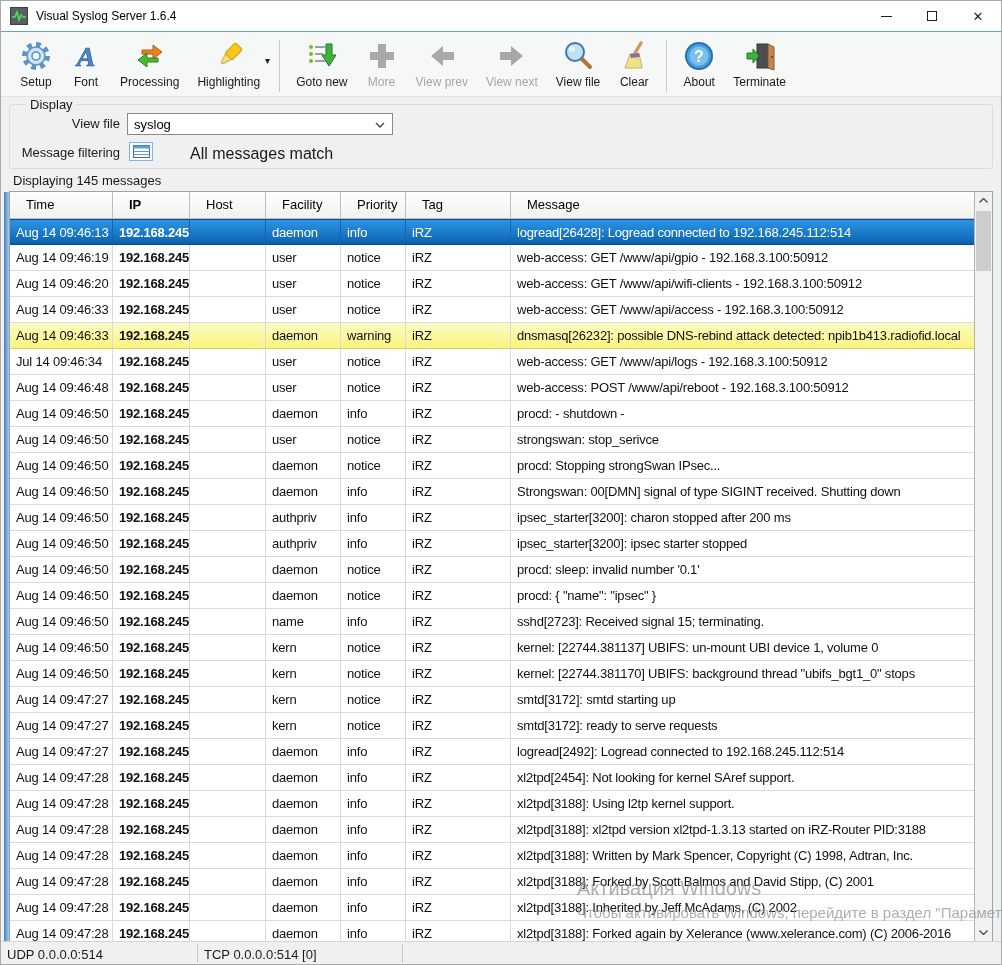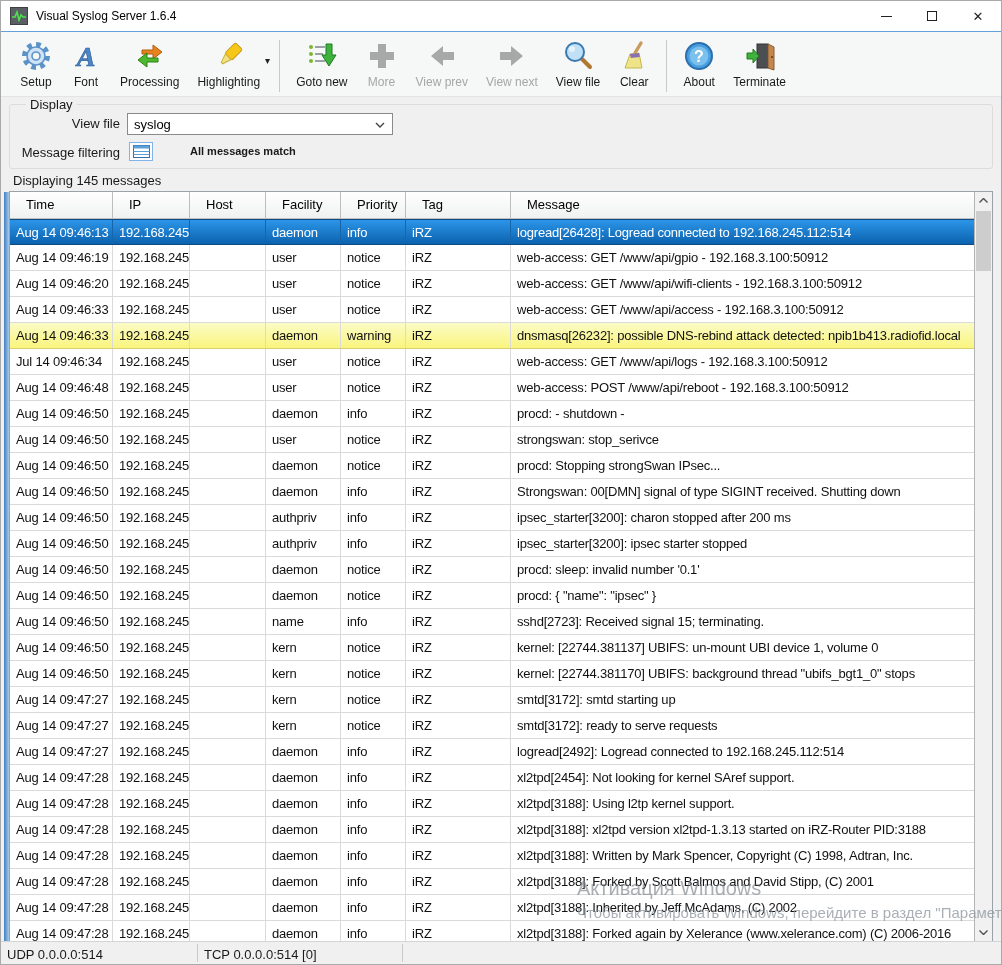--- a/index.html
+++ b/index.html
@@ -29,39 +29,39 @@
 
   
   .groupbox { position:absolute; left:8px; top:103px; width:984px; height:65px; border:1px solid #dcdcdc; border-radius:3px; }
   .groupbox-label { position:absolute; top:-8px; left:16px; background:#f0f0f0; padding:0 4px; font-size:13px; color:#1a1a1a; }
   .fld-label { position:absolute; width:110px; text-align:right; font-size:13px; color:#1a1a1a; }
   .combo { position:absolute; left:117px; top:8px; width:266px; height:22px; background:#ffffff; border:1px solid #8a8a8a;
            display:flex; align-items:center; font-size:13px; color:#000; padding-left:6px; }
   .combo svg { position:absolute; right:7px; top:8px; }
   .filter-btn { position:absolute; left:119px; top:37px; width:24px; height:19px; border:1px solid #7eb4ea; background:#fdfdfd;
                 display:flex; align-items:center; justify-content:center; }
-  .filter-status { position:absolute; left:180px; top:40px; font-size:11px; color:#1a1a1a;font-weight:bold; }
+  .filter-status { position:absolute; left:180px; top:40px; font-size:16px; color:#1a1a1a; }
 
   .status-line { position:absolute; left:12px; top:172px; font-size:13px; color:#1a1a1a; }
 
   
   .focus-strip { position:absolute; left:3px; top:191px; width:5px; height:749px;
                  background:linear-gradient(to right,#4080c0,#a9c9e9); }
   .table-wrap { position:absolute; left:8px; top:190px; width:984px; height:751px;
                 border:1px solid #9aa2aa; background:#ffffff; display:flex; overflow:hidden; }
   .grid { flex:1; display:flex; flex-direction:column; overflow:hidden; }
   .thead { display:flex; height:27px; background:linear-gradient(#ffffff,#f0f1f1); border-bottom:1px solid #c2c2c2; flex:0 0 auto; }
   .hcell { font-size:13px; color:#000; line-height:25px; padding-left:16px; border-right:1px solid #bdbdbd;
            white-space:nowrap; overflow:hidden; }
   .tbody { flex:1; overflow:hidden; }
   .trow { display:flex; height:26px; background:#ffffff; border-bottom:1px solid #dadada; }
   .cell { font-size:13px; letter-spacing:-0.2px; color:#111; line-height:25px; padding-left:6px;
           border-right:1px solid #dadada; white-space:nowrap; overflow:hidden; }
   .c-time { width:103px; flex:0 0 auto; }
-  .c-ip   { width:77px;  flex:0 0 auto; }
+  .c-ip   { width:77px;  flex:0 0 auto;font-weight:bold; }
   .c-host { width:76px;  flex:0 0 auto; }
   .c-fac  { width:75px;  flex:0 0 auto; }
   .c-pri  { width:65px;  flex:0 0 auto; }
   .c-tag  { width:105px; flex:0 0 auto; }
   .c-msg  { flex:1; border-right:none; }
   .trow.selected { background:linear-gradient(#2c95e8,#0b62ae); border-top:1px solid #0d4a84; border-bottom:1px solid #0d4a84; height:26px; }
   .trow.selected .cell { color:#ffffff; border-right-color:#1565ad; }
   .trow.warning { background:linear-gradient(#fbfbc6,#faf57e); border-bottom:1px solid #d8d26c; }
 
   

